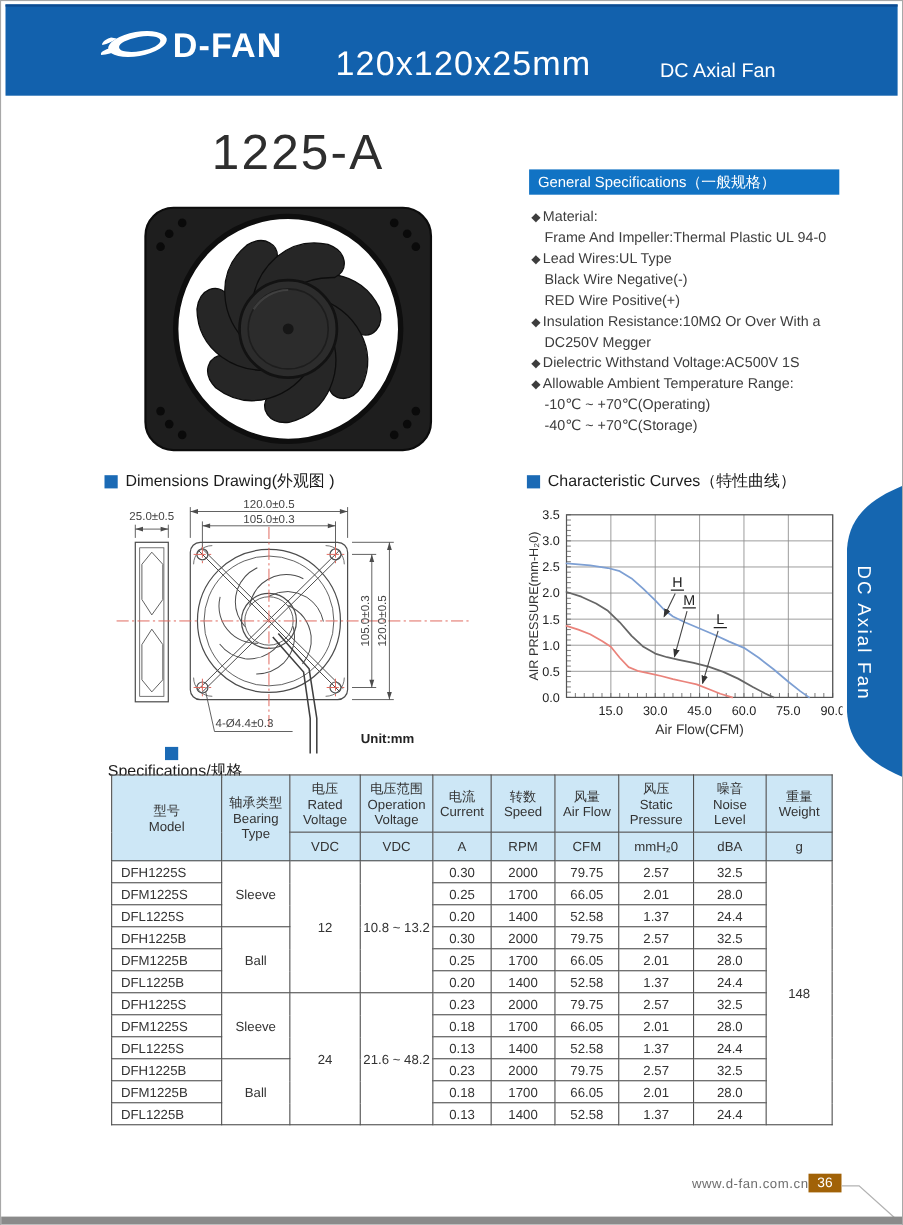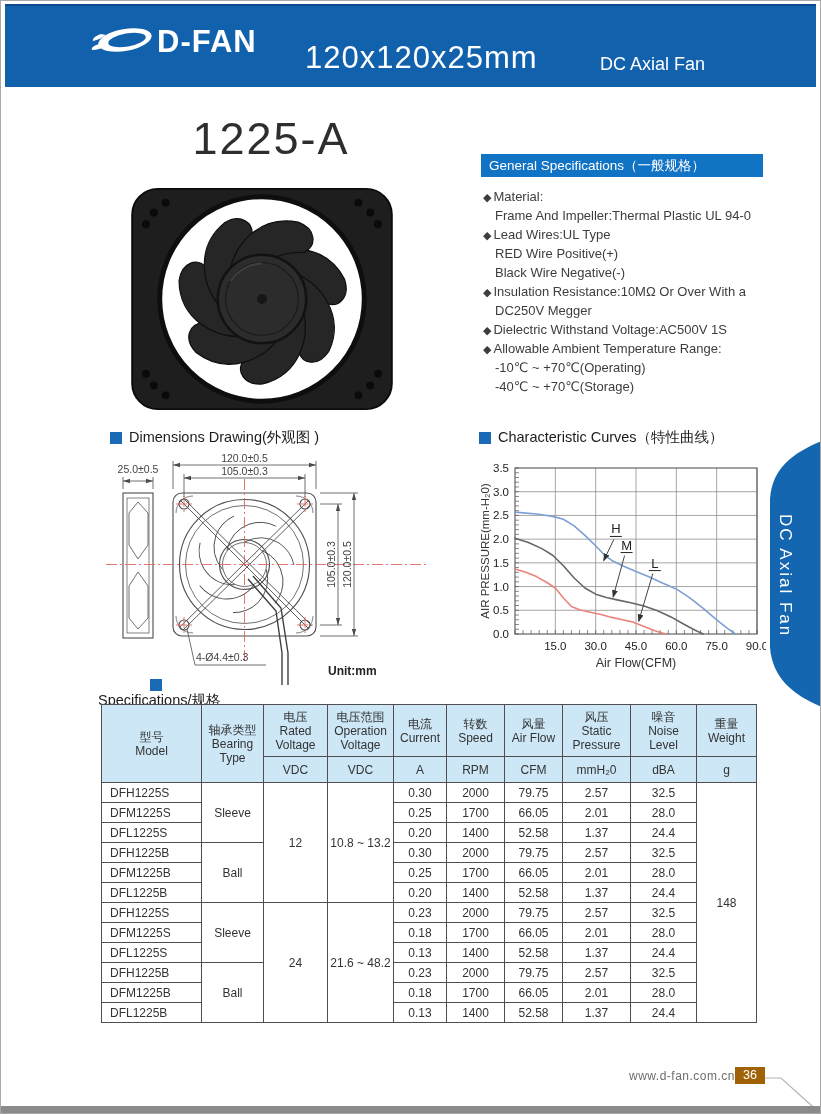--- a/index.html
+++ b/index.html
@@ -101,31 +101,31 @@
         <circle cx="238" cy="218" r="4"></circle>
         <circle cx="258" cy="196" r="4"></circle>
     </g>
   </svg>
 
   <div class="gs-bar">General Specifications（一般规格）</div>
   <div class="gs-list" id="gs-list">
       <div class="spec-line"><span class="diamond">◆</span><span>Material:</span></div>
       <div class="spec-line indent"><span>Frame And Impeller:Thermal Plastic UL 94-0</span></div>
       <div class="spec-line"><span class="diamond">◆</span><span>Lead Wires:UL Type</span></div>
+      <div class="spec-line indent"><span>Black Wire Negative(-)</span></div>
       <div class="spec-line indent"><span>RED Wire Positive(+)</span></div>
-      <div class="spec-line indent"><span>Black Wire Negative(-)</span></div>
       <div class="spec-line"><span class="diamond">◆</span><span>Insulation Resistance:10MΩ Or Over With a</span></div>
       <div class="spec-line indent"><span>DC250V Megger</span></div>
       <div class="spec-line"><span class="diamond">◆</span><span>Dielectric Withstand Voltage:AC500V 1S</span></div>
       <div class="spec-line"><span class="diamond">◆</span><span>Allowable Ambient Temperature Range:</span></div>
       <div class="spec-line indent"><span>-10℃ ~ +70℃(Operating)</span></div>
       <div class="spec-line indent"><span>-40℃ ~ +70℃(Storage)</span></div>
     </div>
 
-  <div class="sect" style="left:109px;top:427px;">
+  <div class="sect" style="left:94px;top:427px;">
     <span class="sq"></span>
     <span>Dimensions Drawing(外观图 )</span>
   </div>
   <div class="sect" style="left:478px;top:427px;">
     <span class="sq"></span>
     <span>Characteristic Curves（特性曲线）</span>
   </div>
   <div class="sect" style="left:97px;top:678px;flex-direction:column;">
     <span class="sq"></span>
     <span>Specifications/规格</span>

